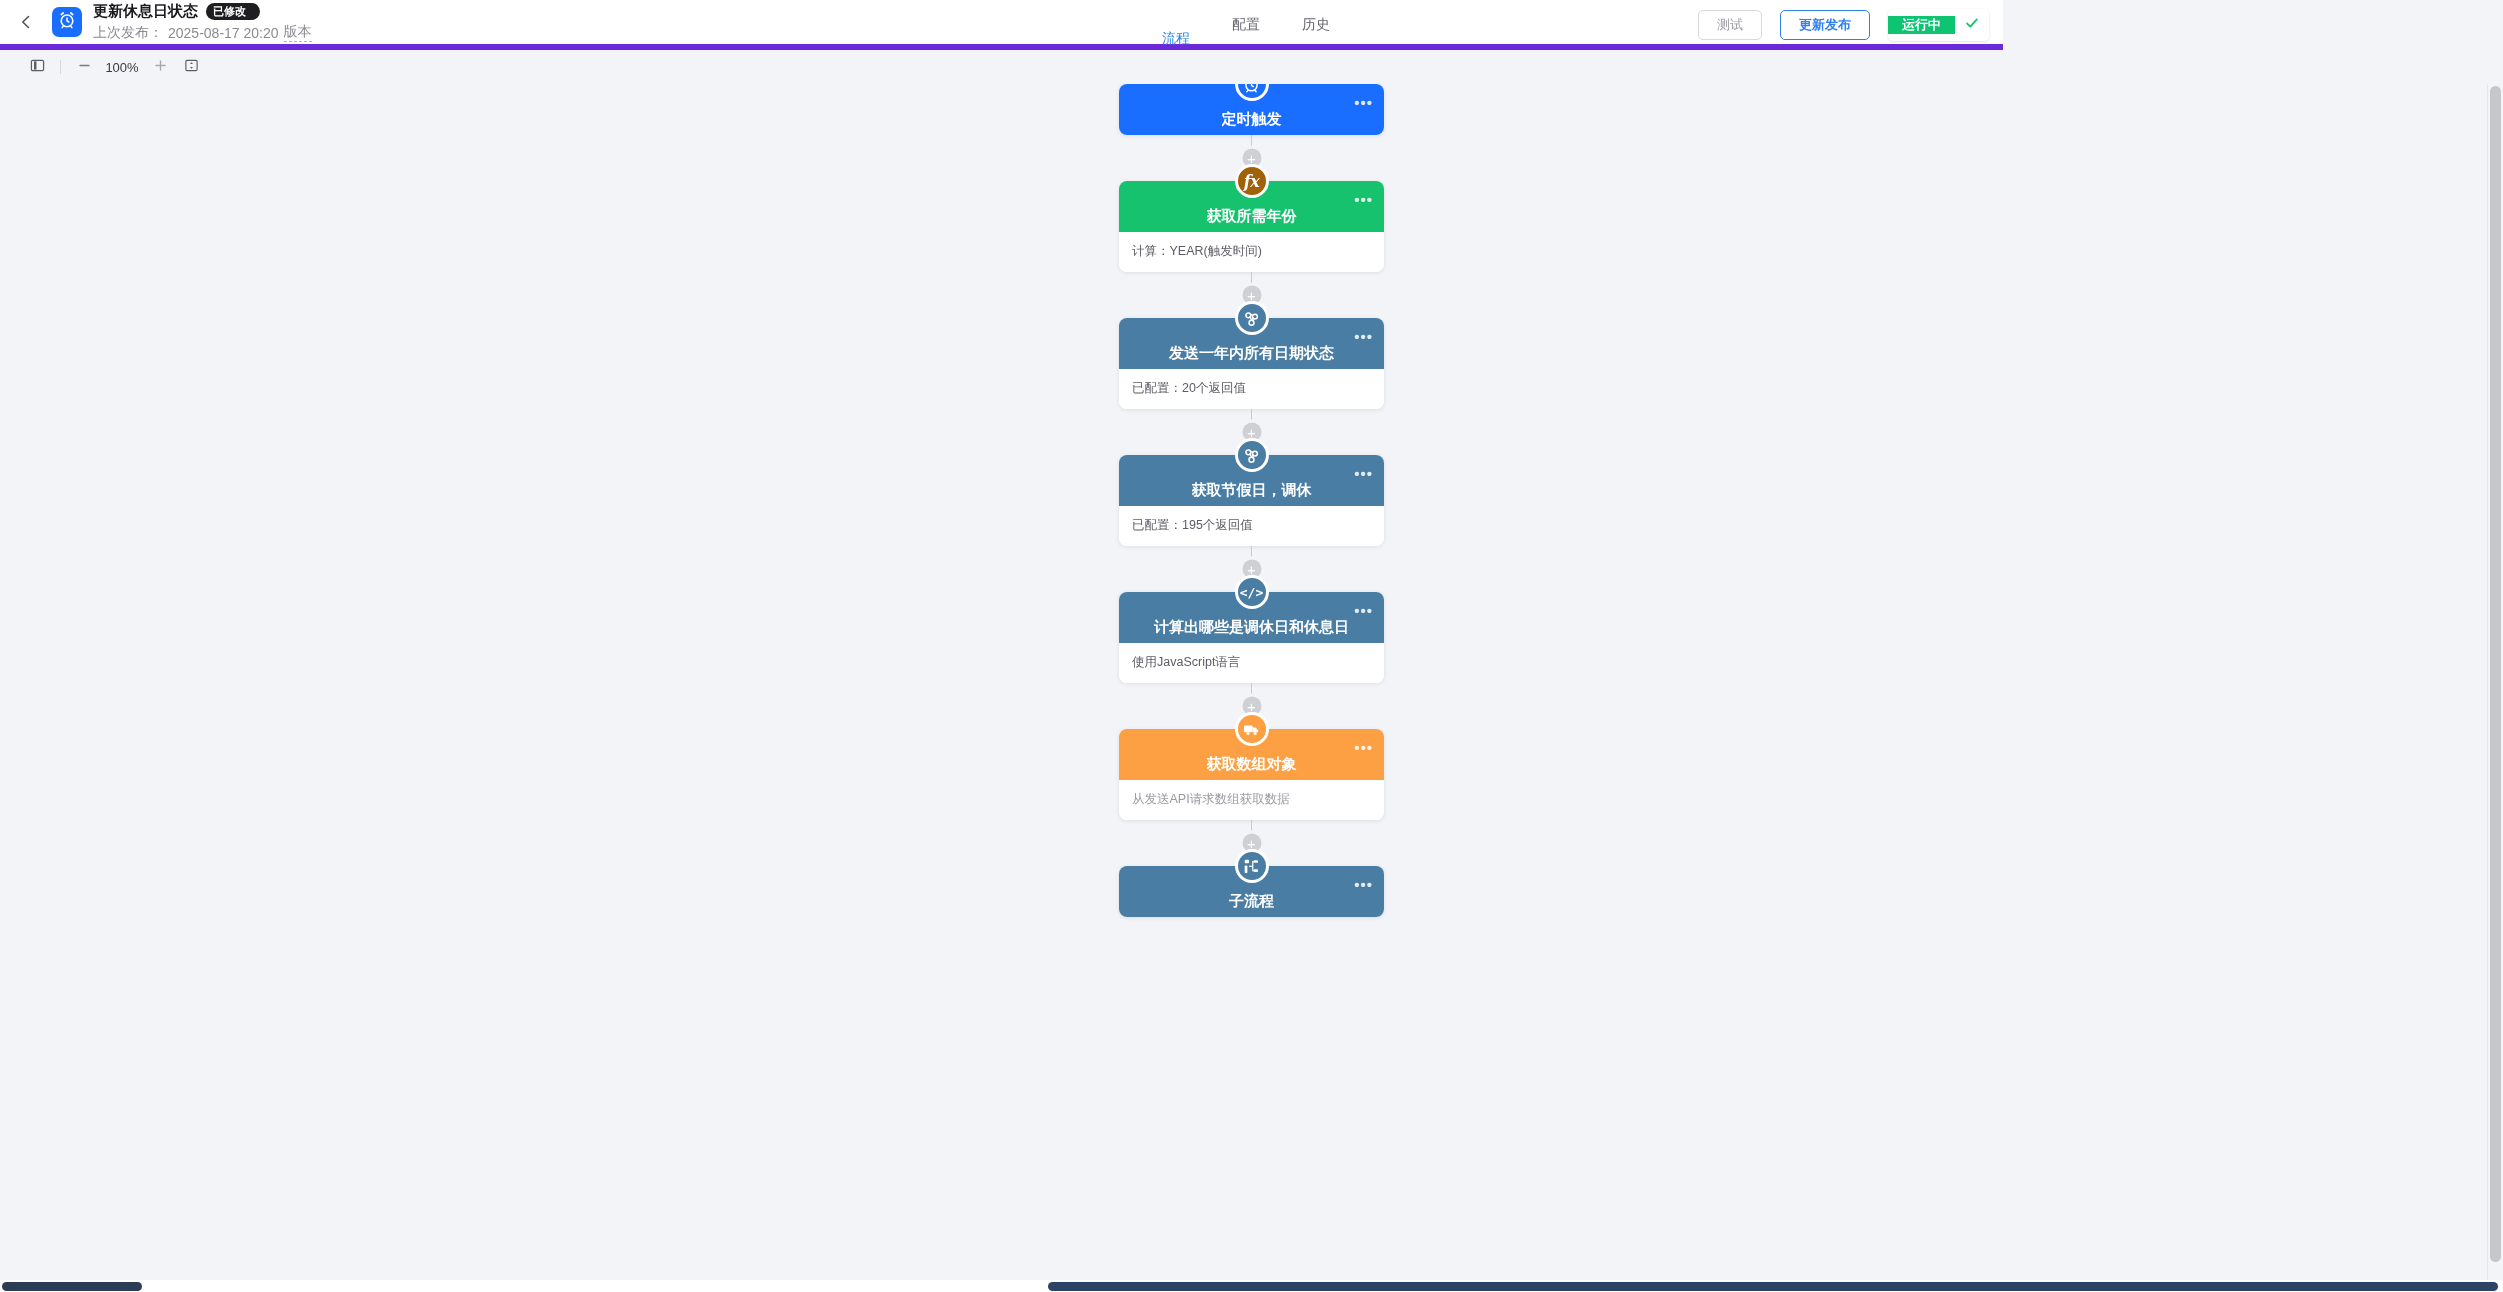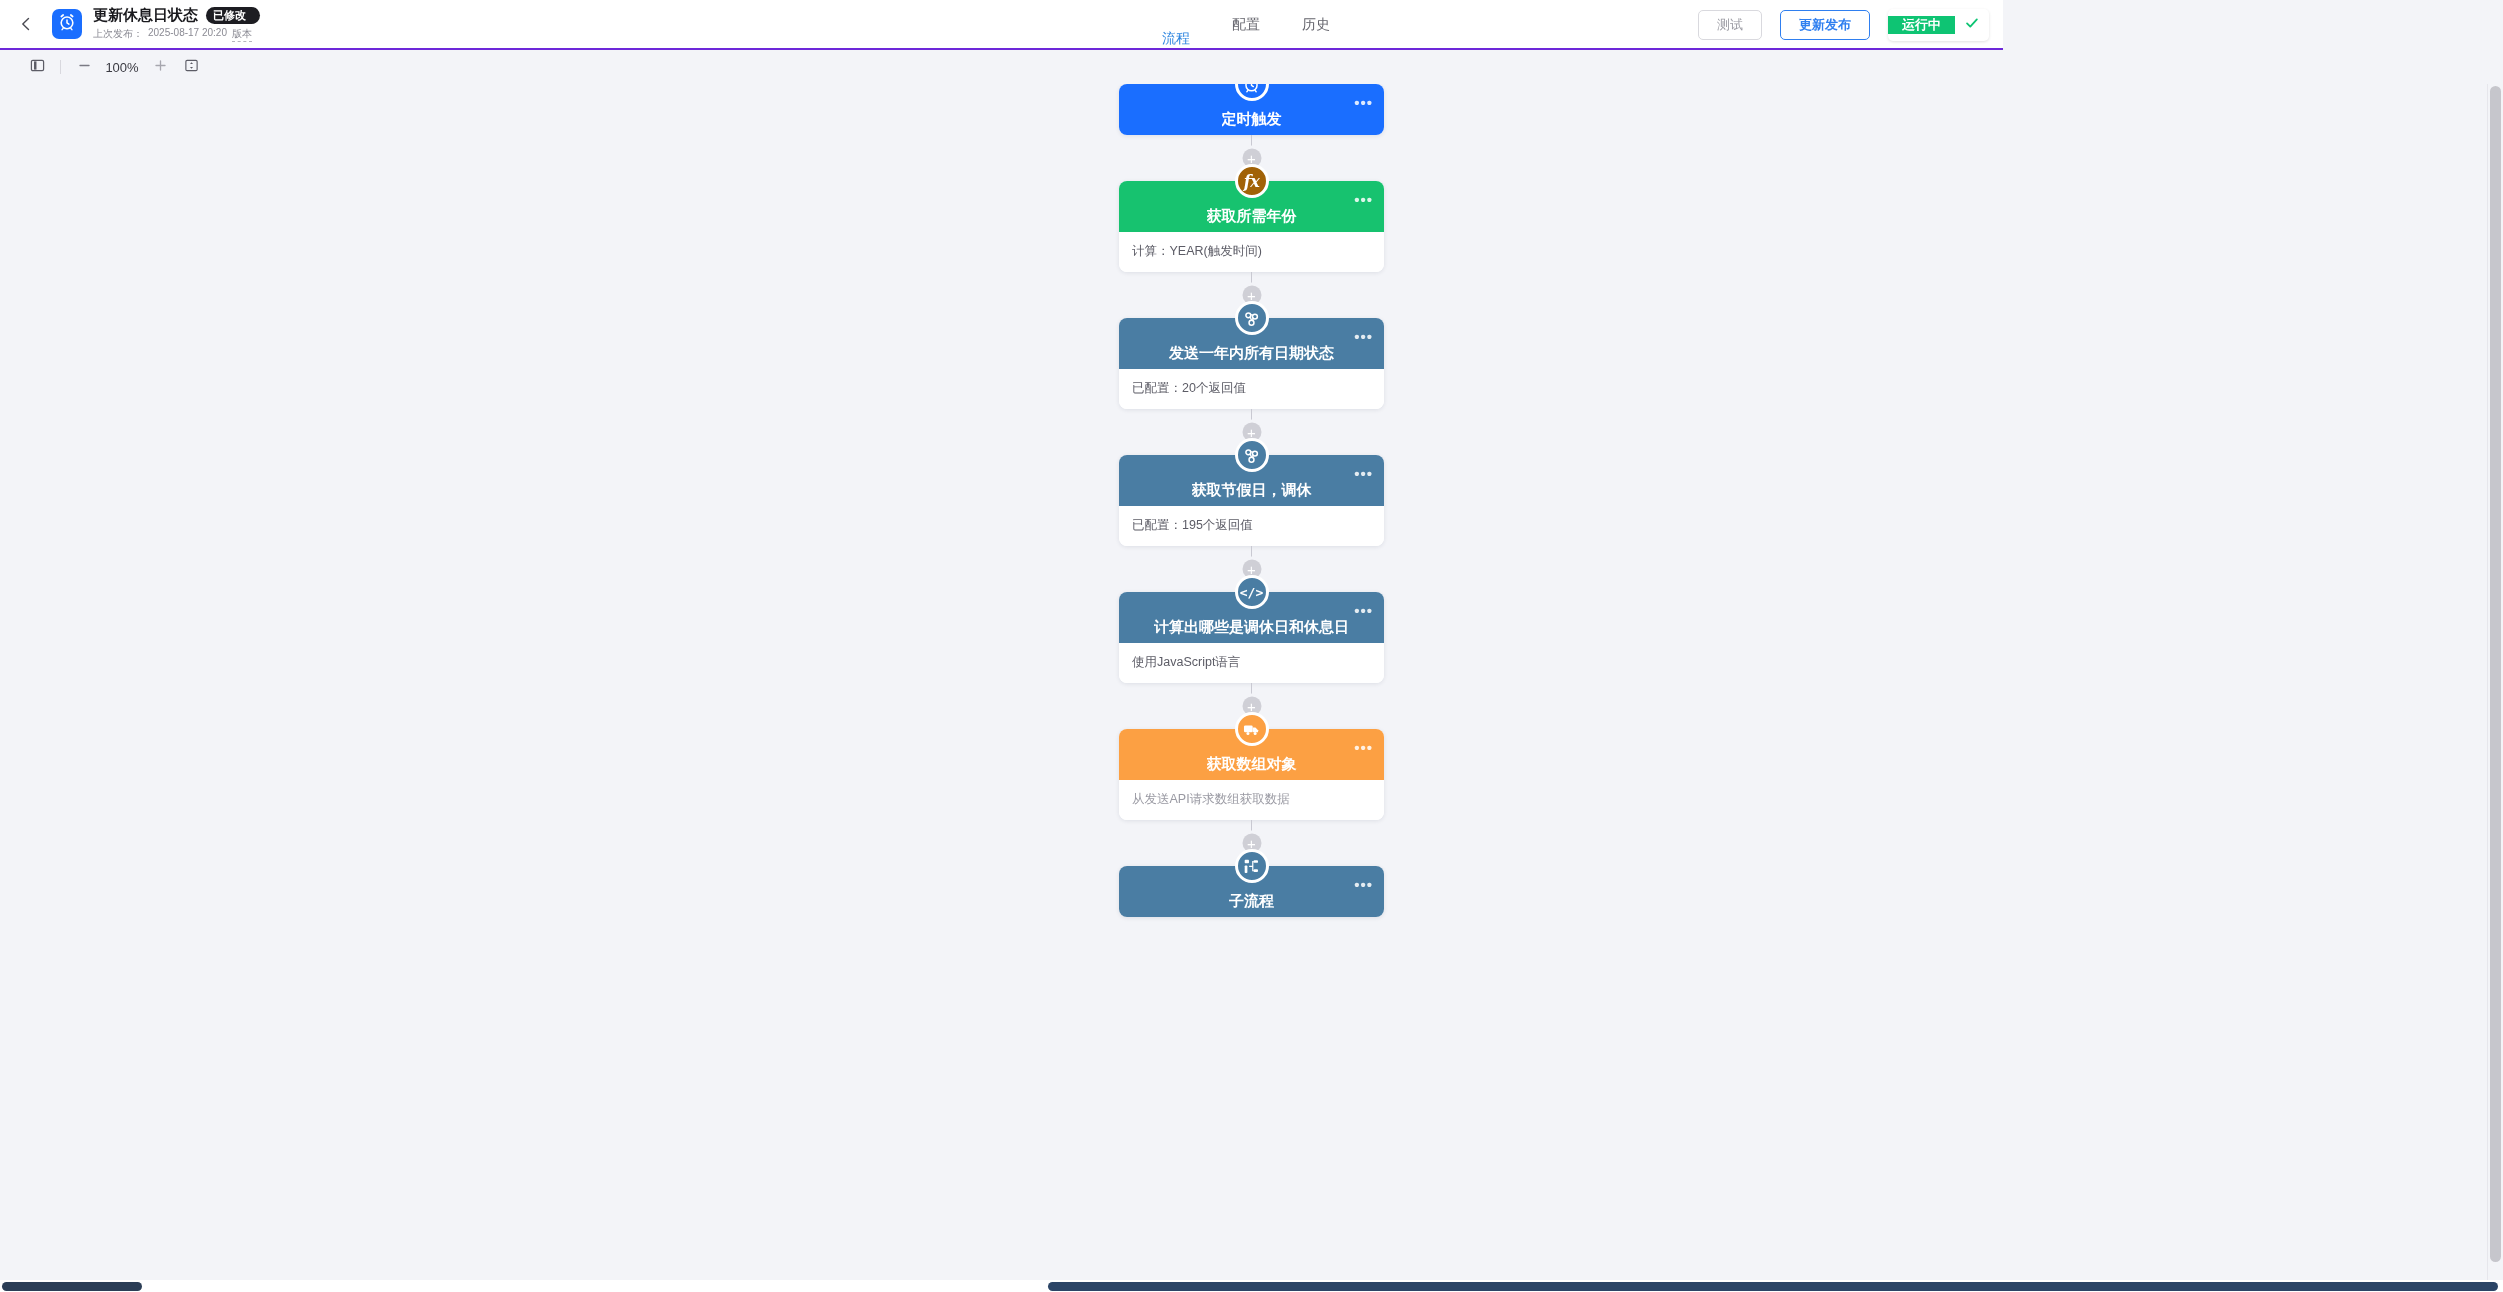--- a/index.html
+++ b/index.html
@@ -8,21 +8,21 @@
     font-family: "Liberation Sans", "DejaVu Sans", sans-serif;
     background: #f3f4f8;
     overflow: hidden;
   }
 
   
   .header {
     position: absolute; top: 0; left: 0;
     width: 2003px; height: 50px;
     background: #ffffff;
-    border-bottom: 2px solid #6d28d9;
+    border-bottom: 6px solid #6d28d9;
     display: flex; align-items: center;
   }
   .back-btn {
     width: 52px; height: 50px;
     display: flex; align-items: center; justify-content: center;
     cursor: pointer;
   }
   .back-btn svg { display:block; }
 
   .app-icon {
@@ -42,23 +42,23 @@
   }
   .badge-modified {
     background: #1d1d22; color: #ffffff;
     font-size: 11px; font-weight: bold;
     border-radius: 9px;
     padding: 2px 14px 3px 7px;
     line-height: 12px;
     white-space: nowrap;
   }
   .subtitle-row {
-    display: flex; align-items: flex-start; gap: 5px;
+    display: flex; align-items: center; gap: 5px;
     margin-top: 3px;
-    font-size: 10px; color: #8a8a93; white-space: nowrap;
+    font-size: 14px; color: #8a8a93; white-space: nowrap;
   }
   .subtitle-version {
     color: #8a8a93;
     border-bottom: 1px dashed #b5b5bc;
     cursor: pointer;
   }
 
   
   .tabs {
     position: absolute; left: 1160px; top: 0;

